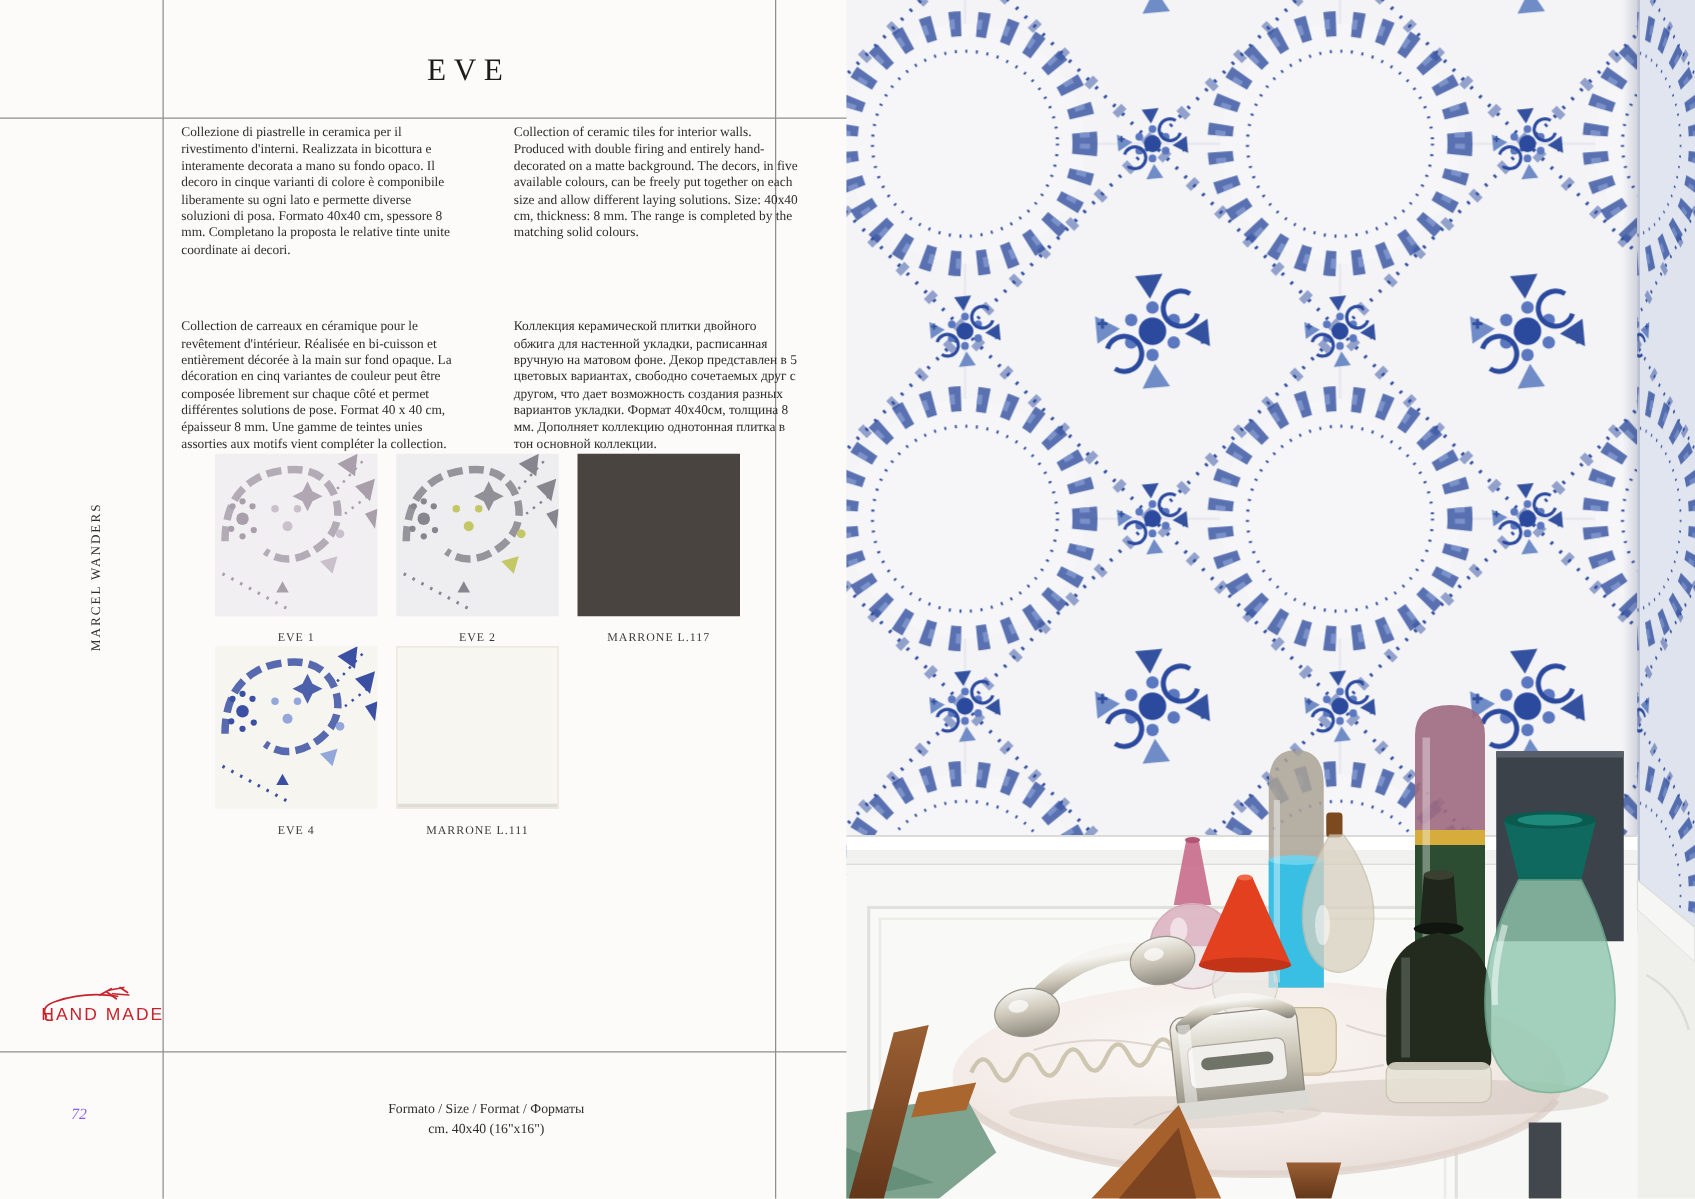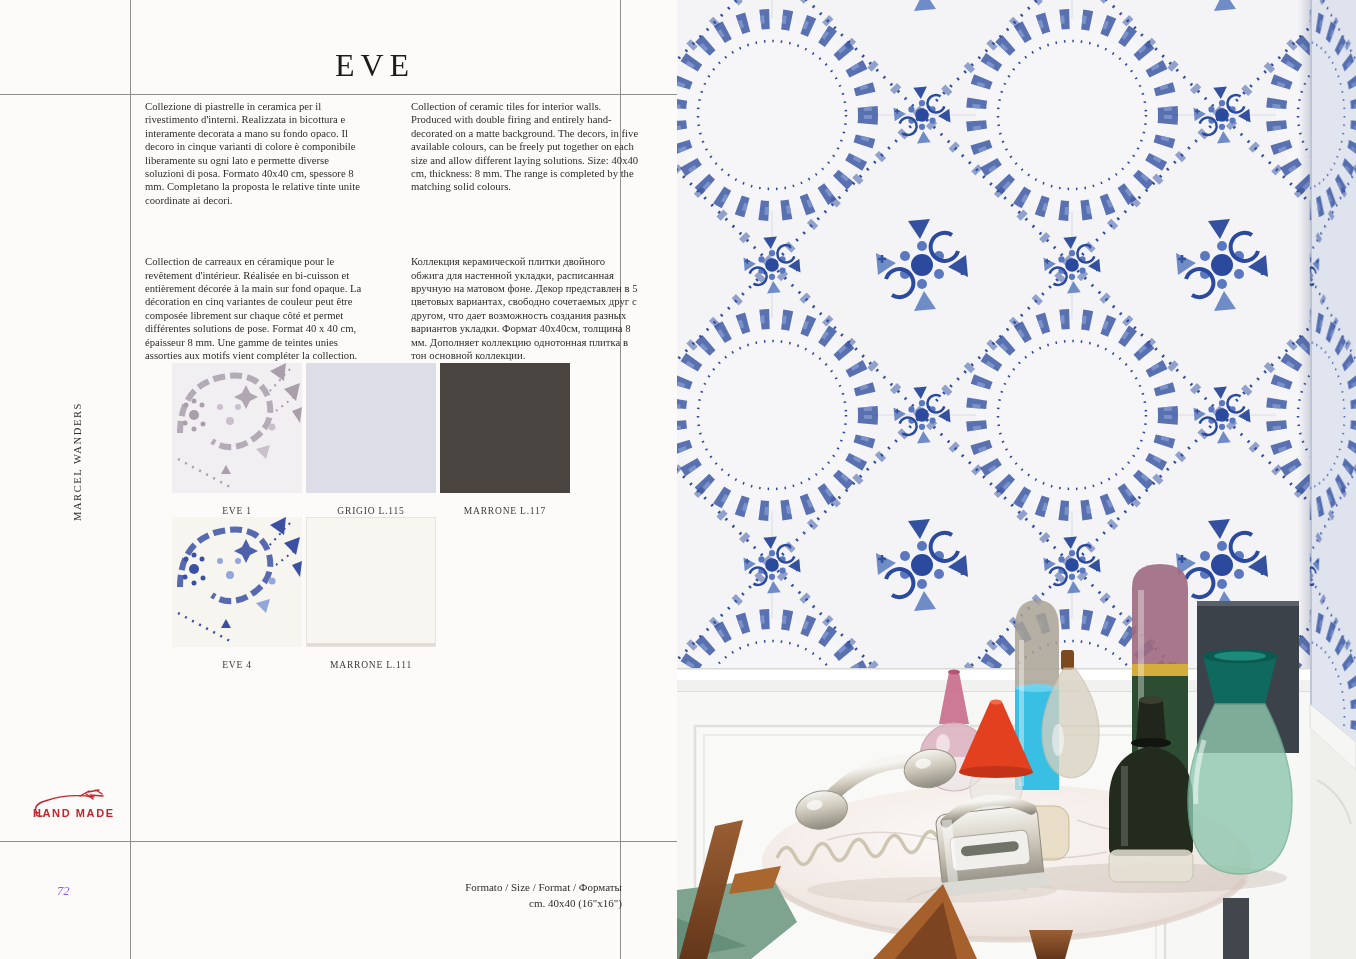--- a/index.html
+++ b/index.html
@@ -6,54 +6,54 @@
   body{
     width:1356px;height:959px;position:relative;overflow:hidden;
     background:#fcfbf9;
     font-family:"Liberation Serif","DejaVu Serif",serif;
     color:#262626;
   }
   .v-rule{position:absolute;top:0;height:959px;width:1px;background:#8f8f8f;}
   .h-rule{position:absolute;left:0;width:678px;height:1px;background:#8f8f8f;}
   .page-title{
     position:absolute;left:130px;width:490px;top:26px;text-align:center;
-    font-size:32px;letter-spacing:6px;color:#1c1c1c;font-weight:400;
+    font-size:25px;letter-spacing:6px;color:#1c1c1c;font-weight:400;
   }
   .text-cols{
     position:absolute;left:145px;top:100px;
     display:grid;grid-template-columns:218px 228px;column-gap:17px;row-gap:8px;gap:48px;
   }
   .text-cols p{margin:0;font-size:10.7px;line-height:13.4px;color:#2e2e2e;}
   .swatch-grid{
     position:absolute;left:172px;top:363px;
-    display:grid;grid-template-columns:repeat(3,130px);column-gap:4px;
+    display:grid;grid-template-columns:repeat(3,130px);column-gap:15px;
   }
   .cell{width:130px;}
   .tile{width:130px;height:130px;position:relative;overflow:hidden;background:#eee;}
   .tile svg.motif{position:absolute;inset:0;width:100%;height:100%;display:block;}
   .tile.bianco{box-sizing:border-box;border:1px solid #e7e4dd;box-shadow:inset 0 -3px 0 rgba(190,185,175,.4);}
   .tile-label{
     height:23px;display:flex;align-items:flex-end;justify-content:center;
     font-size:9.5px;letter-spacing:.8px;color:#3a3a3a;padding-bottom:1px;
   }
   .footer{
-    position:absolute;left:132px;width:490px;top:879px;text-align:right;
+    position:absolute;left:144px;width:490px;top:879px;text-align:center;
     font-size:11px;line-height:16px;color:#2e2e2e;
   }
   .designer{
     position:absolute;left:72px;top:521px;transform:rotate(-90deg);transform-origin:0 0;
     font-size:10.5px;letter-spacing:1.6px;white-space:nowrap;color:#2f2f2f;
   }
   .page-number{position:absolute;left:57px;top:884px;font-style:italic;font-size:12.5px;color:#8b5cf6;}
   .handmade{position:absolute;left:30px;top:786px;width:80px;height:36px;}
   .handmade svg{position:absolute;inset:0;}
   .handmade span{
     position:absolute;left:3px;bottom:3px;white-space:nowrap;
     font-family:"Liberation Sans","DejaVu Sans",sans-serif;
-    font-size:11px;font-weight:bold;letter-spacing:1.6px;
+    font-size:14px;font-weight:normal;letter-spacing:1.6px;
   }
   .photo{position:absolute;left:677px;top:0;width:679px;height:959px;}
   .photo svg{display:block;}
   .defs-holder{position:absolute;width:0;height:0;overflow:hidden;}
 </style>
 </head>
 <body>
 
 <svg class="defs-holder" aria-hidden="true">
   <defs>
@@ -121,26 +121,30 @@
 
   <div class="cell">
     <div class="tile" style="background-color: rgb(242, 239, 242); color: rgb(168, 159, 171); --accent: #c9c0cc;">
       <svg class="motif">
           <use href="#tileMotif"></use>
         </svg>
     </div>
     <div class="tile-label">EVE 1</div>
   </div>
 
-
-
-  <div class="cell">
-    <div class="tile" style="background-color: rgb(220, 221, 230);"></div>
-    <div class="tile-label">GRIGIO L.115</div>
-  </div>
+  <div class="cell">
+    <div class="tile" style="background-color: rgb(238, 237, 239); color: rgb(135, 133, 141); --accent: #c3c766;">
+      <svg class="motif">
+          <use href="#tileMotif"></use>
+        </svg>
+    </div>
+    <div class="tile-label">EVE 2</div>
+  </div>
+
+
 
 
   <div class="cell">
     <div class="tile" style="background-color: rgb(73, 68, 64);"></div>
     <div class="tile-label">MARRONE L.117</div>
   </div>
 
   <div class="cell">
     <div class="tile" style="background-color: rgb(246, 245, 240); color: rgb(59, 80, 163); --accent: #93a7da;">
       <svg class="motif">

